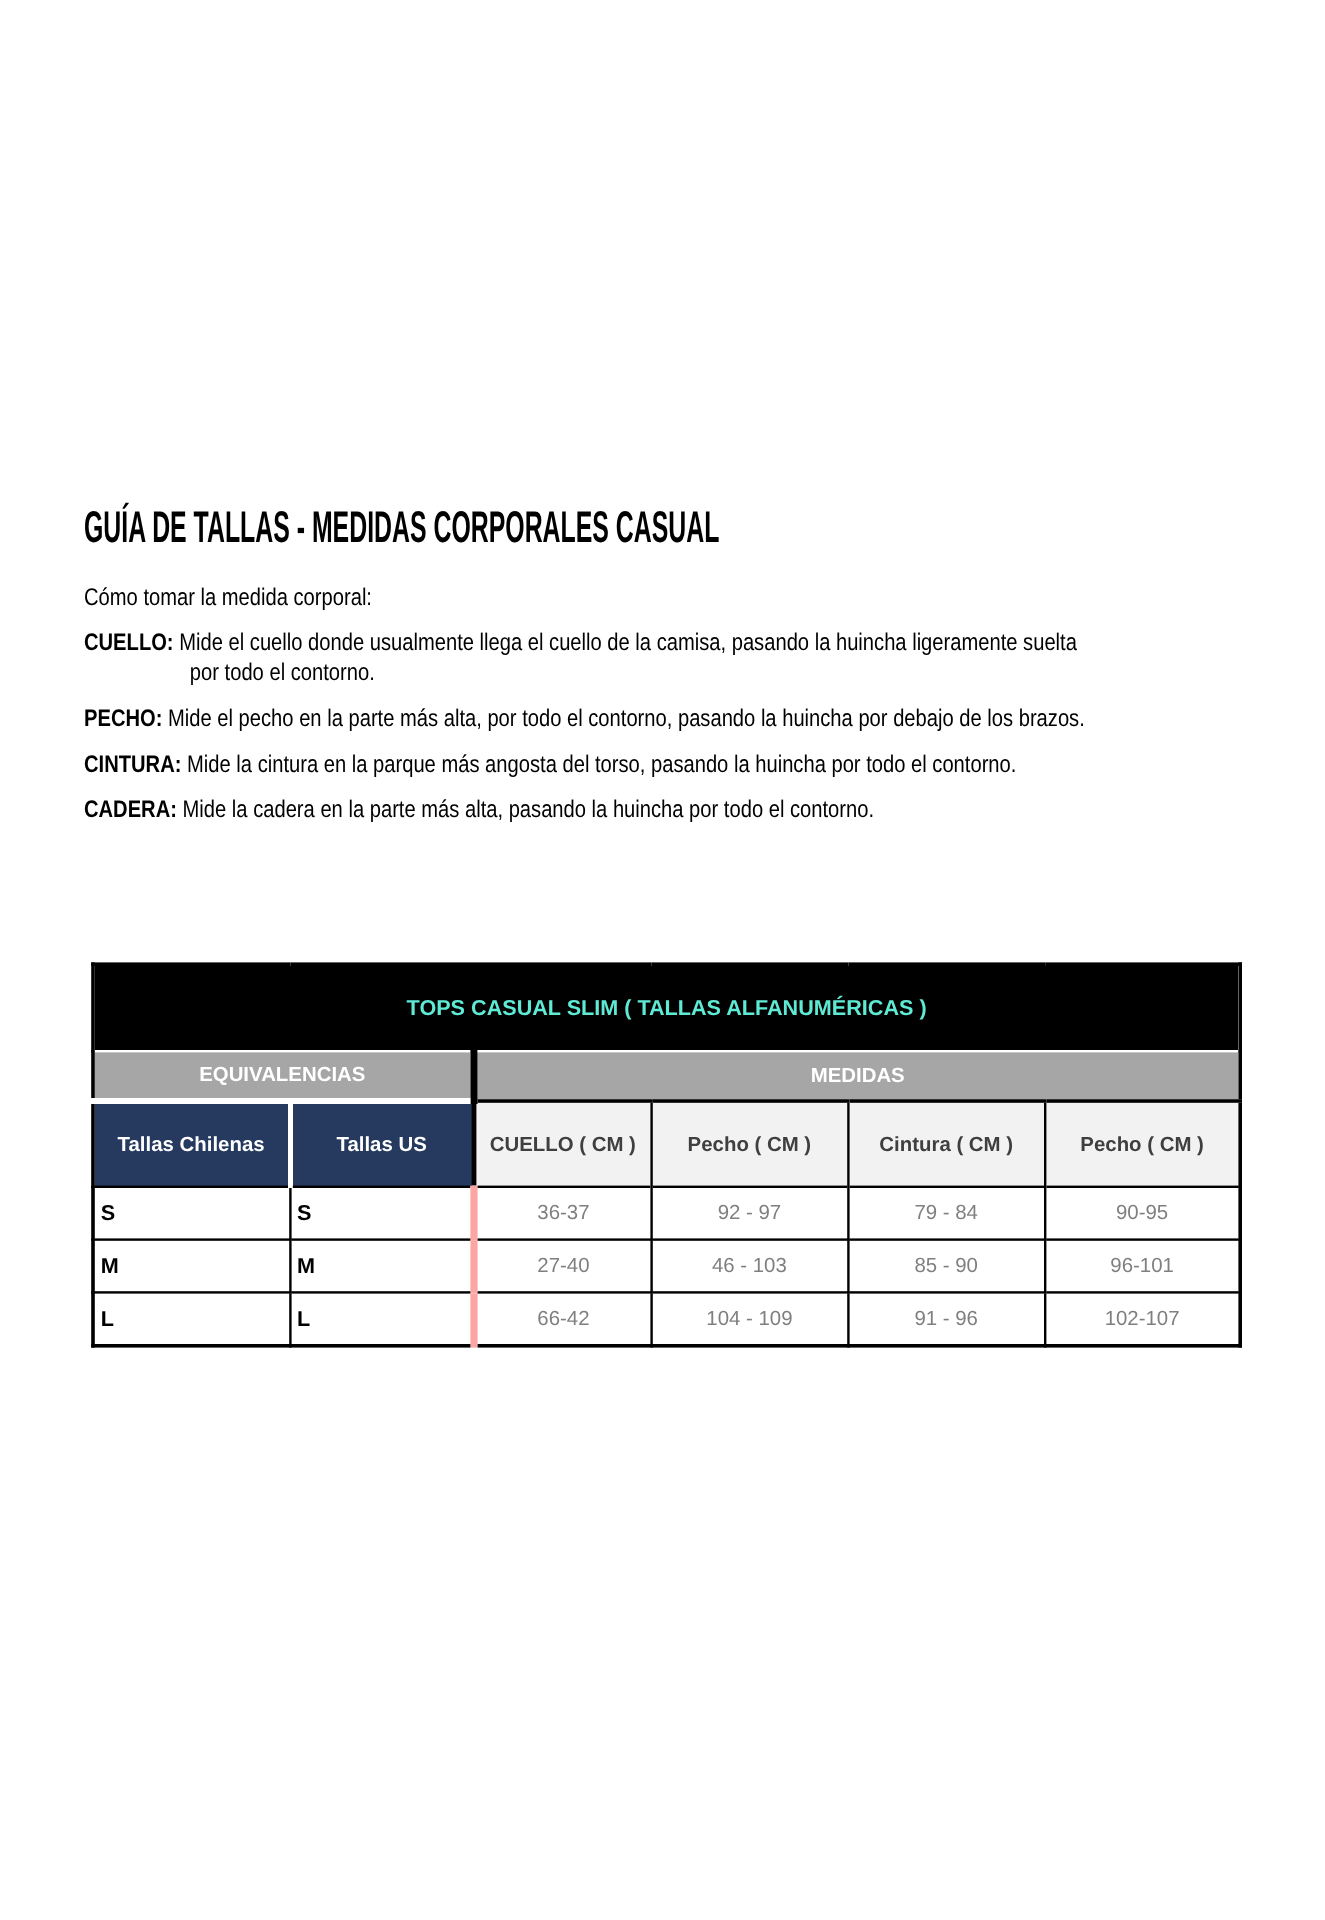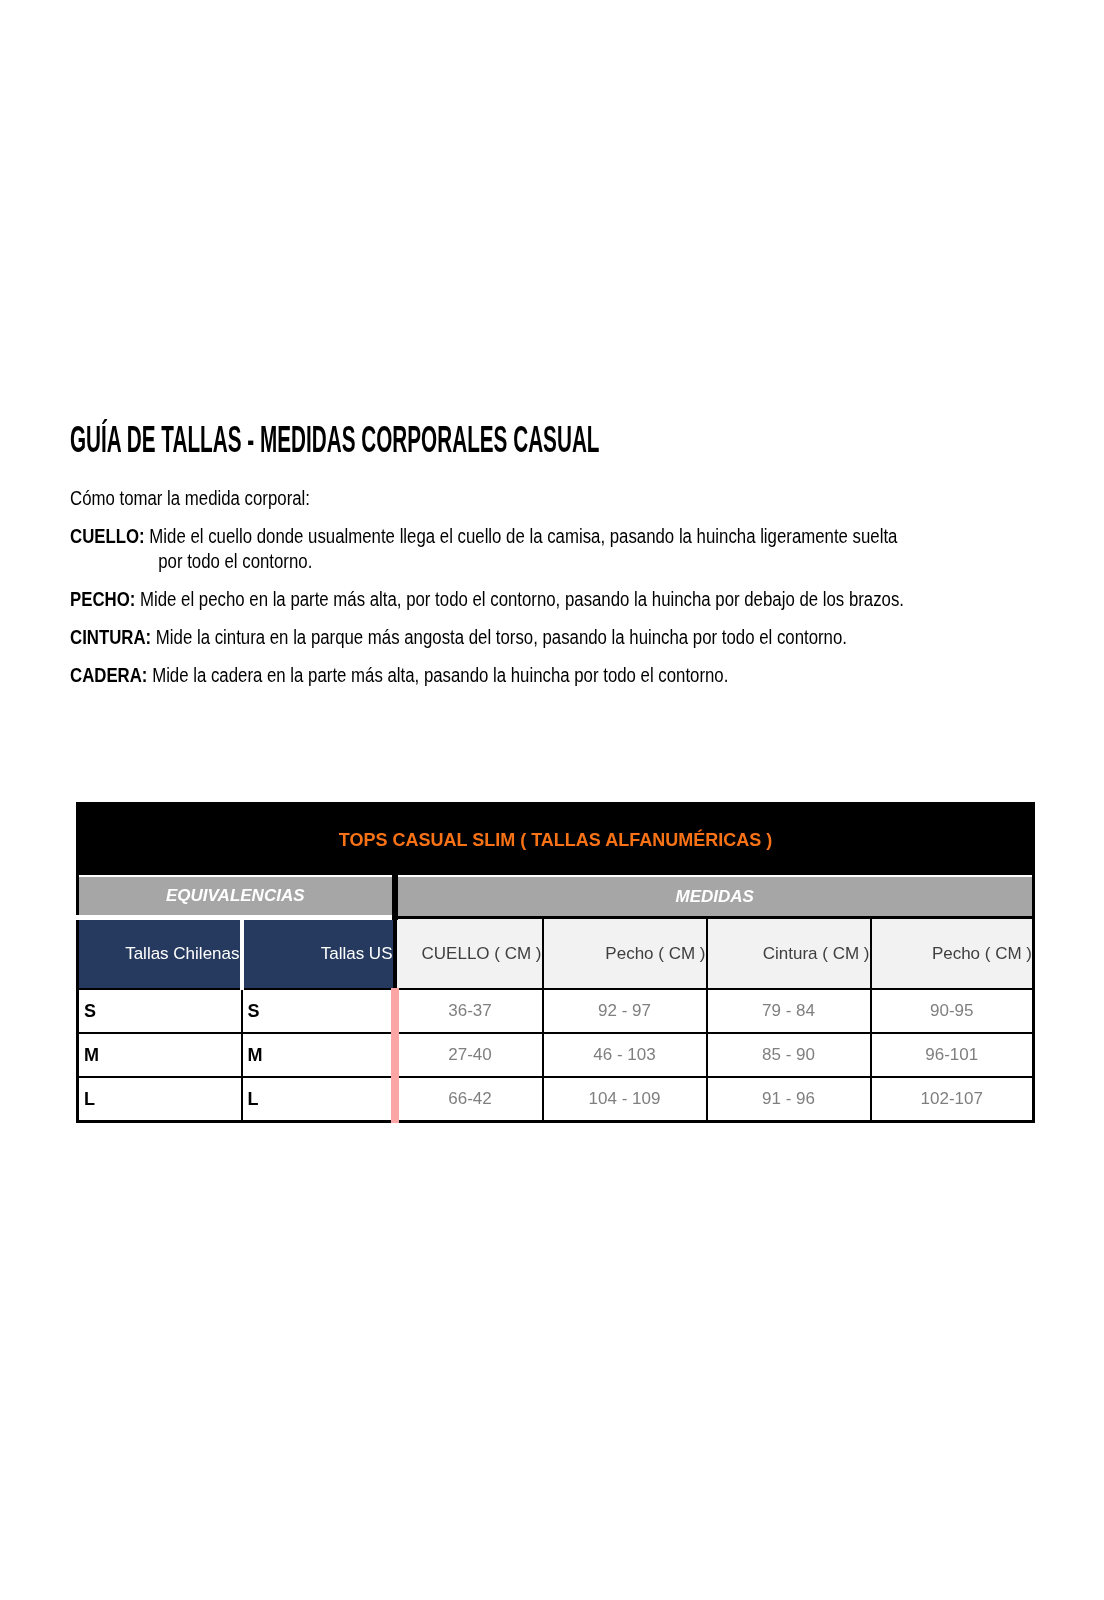--- a/index.html
+++ b/index.html
@@ -56,44 +56,43 @@
     table-layout: fixed;
     width: 956px;
     border: 3px solid #000;
     font-family: "Liberation Sans", sans-serif;
   }
   .size-table td, .size-table th { padding: 0; overflow: hidden; }
 
   tr.band-title td {
     height: 70px;
     background: var(--band-black, #000000);
-    color: #f97316;
+    color: #5eead4;
     text-align: center;
     vertical-align: middle;
     font-weight: 700;
     font-size: 18px;
   }
   tr.band-group td {
     height: 38px;
     background: var(--band-gray, #A6A6A6);
     color: #ffffff;
     text-align: center;
     vertical-align: middle;
     font-weight: 700;
     font-size: 17px;
     border-top: 2px solid #ffffff;
-    font-style: italic;
   }
   tr.band-group td.equiv { border-right: 6px solid #000; }
 
   tr.cols th {
     height: 68px;
-    text-align: right;
+    text-align: center;
     vertical-align: middle;
-    font-weight: 400;
+    font-weight: 700;
     font-size: 17px;
   }
   tr.cols th.navy {
     background: var(--navy, #253A5E);
     color: #ffffff;
     border-top: 5px solid #ffffff;
   }
   tr.cols th.navy.first { border-right: 4px solid #ffffff; }
   tr.cols th.light {
     background: var(--light-cell, #F2F2F2);
@@ -116,21 +115,21 @@
     text-align: left;
     padding-left: 5px;
     font-weight: 700;
     font-size: 18px;
     color: #000;
   }
   tr.data td.meas {
     text-align: center;
     color: var(--measure-text, #7F7F7F);
   }
-  tr.data td.div { border-left: 8px solid #fca5a5; }
+  tr.data td.div { border-left: 6px solid #fca5a5; }
 </style>
 </head>
 <body>
 
 <div class="page">
 
   <h1 class="doc-title">GUÍA DE TALLAS - MEDIDAS CORPORALES CASUAL</h1>
 
   <div class="copy">
     <p>Cómo tomar la medida corporal:</p>

